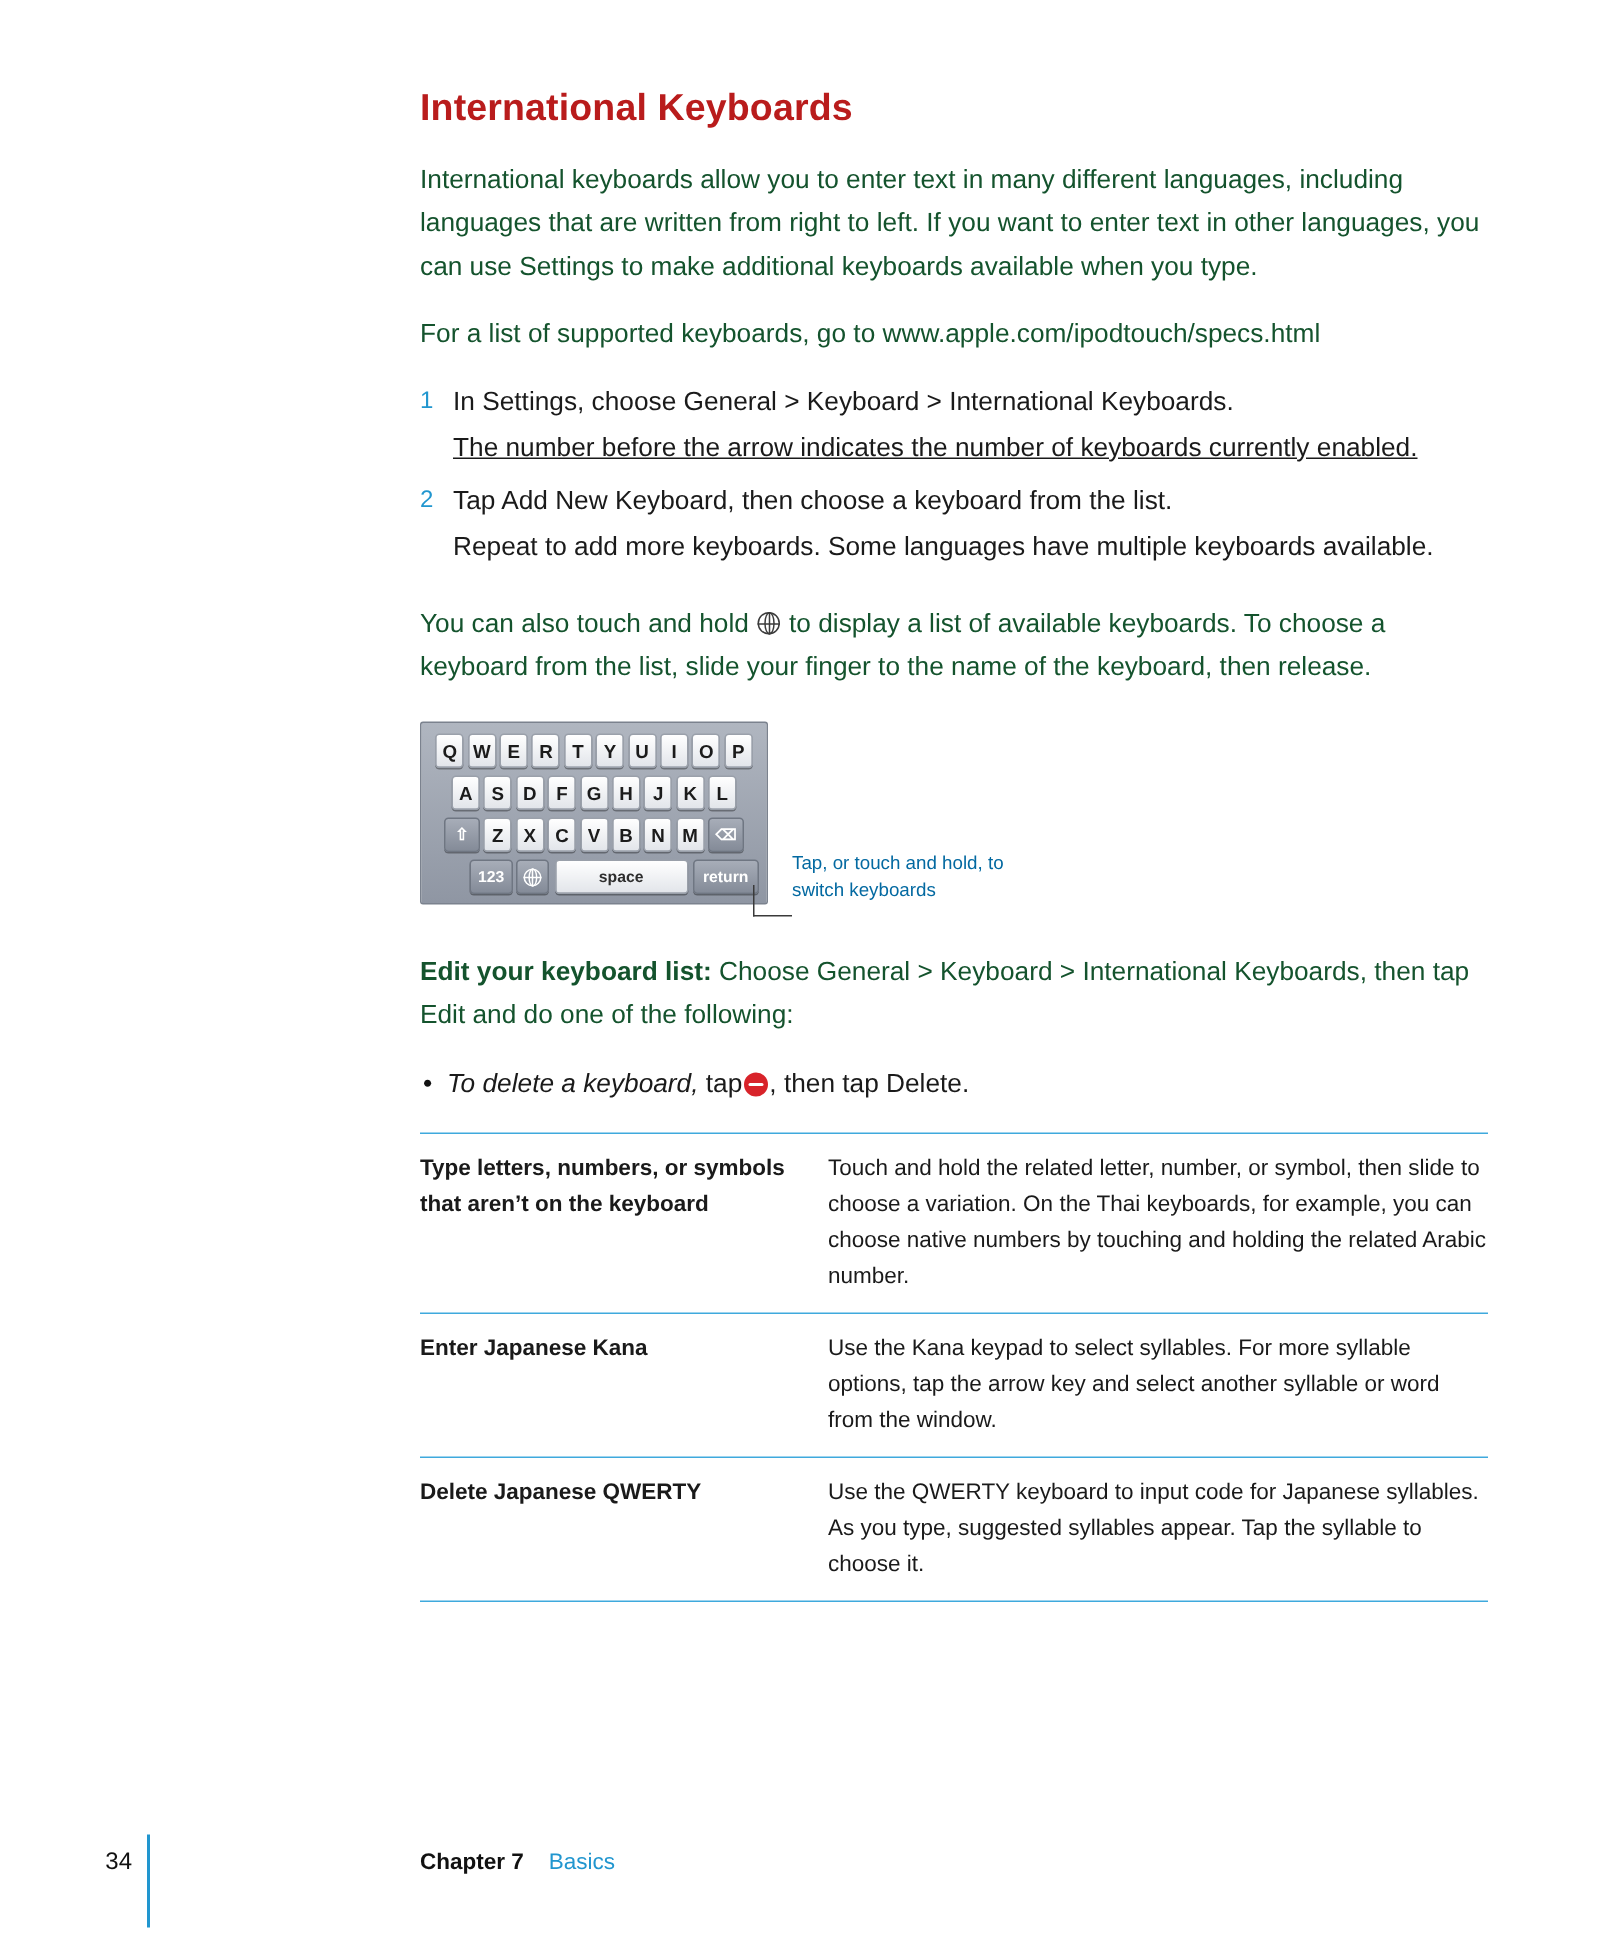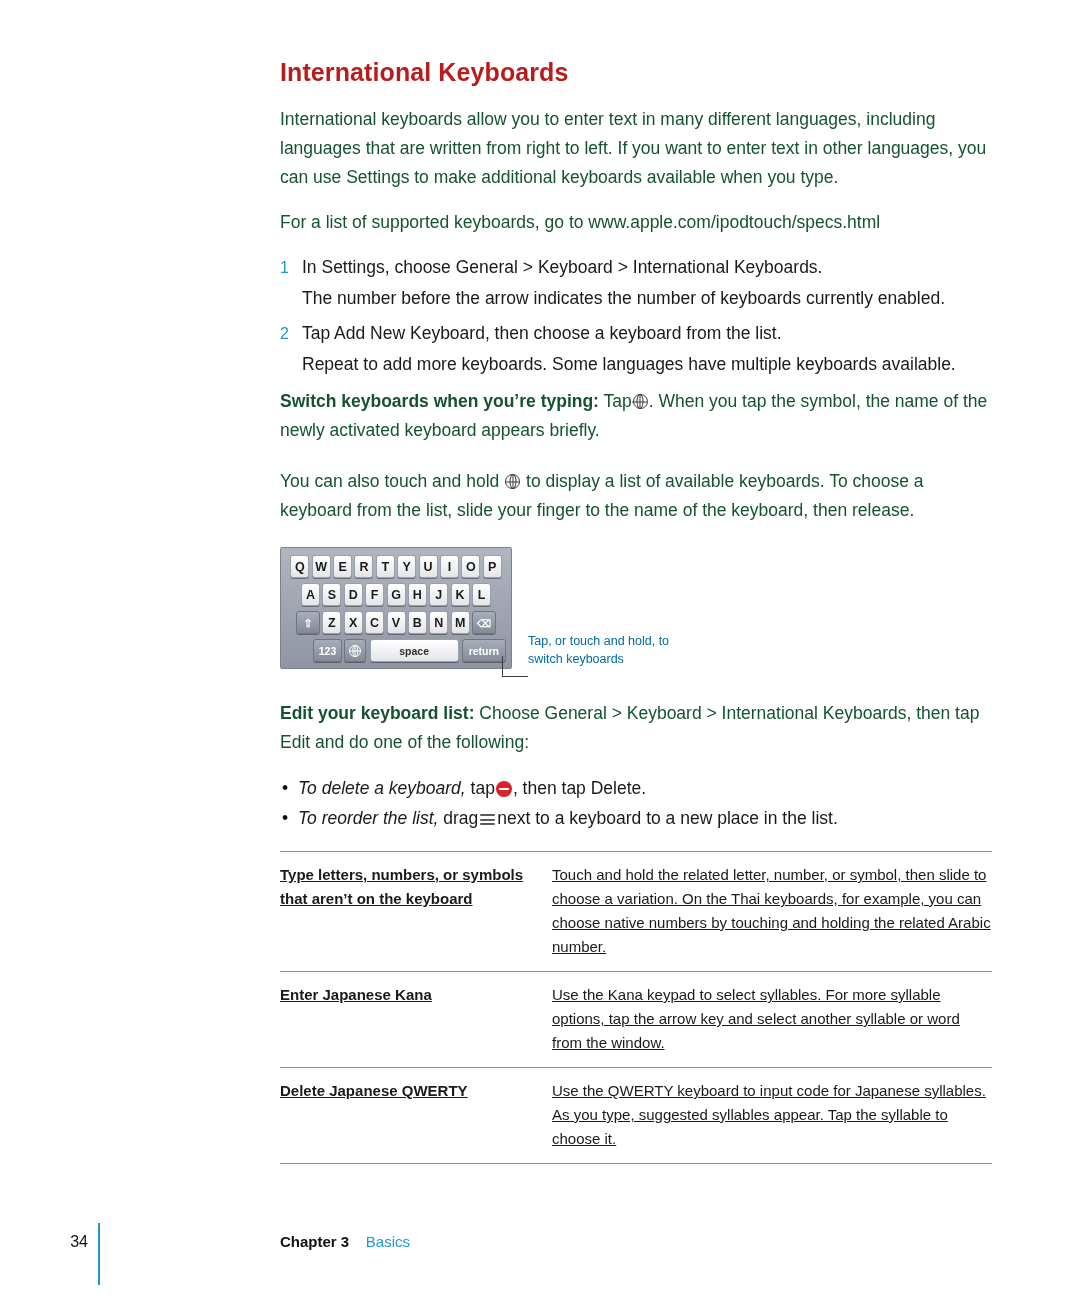--- a/index.html
+++ b/index.html
@@ -284,21 +284,21 @@
     color: #111;
   }
   .ital { font-style: italic; }
 
   
   table.info {
     width: 712px;
     border-collapse: collapse;
     margin-top: 18px;
   }
-  table.info tr { vertical-align: top; text-decoration: underline; }
+  table.info tr { vertical-align: top; }
   table.info td {
     border-top: 1.2px solid #3fa9dd;
     padding: 11px 0 12px 0;
     font-size: 15px;
     line-height: 24px;
   }
   table.info tr:last-child td { border-bottom: 1.2px solid #3fa9dd; }
   td.c1 {
     width: 272px;
     font-weight: bold;
@@ -352,36 +352,32 @@
     <p class="body">International keyboards allow you to enter text in many different languages, including languages that are written from right to left. If you want to enter text in other languages, you can use Settings to make additional keyboards available when you type.</p>
 
     <p class="body">For a list of supported keyboards, go to www.apple.com/ipodtouch/specs.html</p>
 
 
     <ul class="numlist">
       <li class="numitem" style="margin-left:22px;">
         <span class="num">1</span>
         <span>In Settings, choose General &gt; Keyboard &gt; International Keyboards.</span>
       </li>
-      <li class="numitem" style="margin-left:22px; margin-bottom:6px;">
+      <li class="numitem" style="margin-left:22px; margin-bottom:6px;text-decoration:underline;">
         <span>The number before the arrow indicates the number of keyboards currently enabled.</span>
       </li>
       <li class="numitem" style="margin-left:22px;">
         <span class="num">2</span>
         <span>Tap Add New Keyboard, then choose a keyboard from the list.</span>
       </li>
       <li class="numitem" style="margin-left:22px;">
         <span>Repeat to add more keyboards. Some languages have multiple keyboards available.</span>
       </li>
     </ul>
 
-    <p class="body" style="margin-top:8px;">
-      <span class="runin">Switch keyboards when you’re typing:</span>
-      <span>Tap</span><span class="globe"><span class="globe-ell"></span></span><span>. When you tap the symbol, the name of the newly activated keyboard appears briefly.</span>
-    </p>
 
     <p class="body" style="margin-top:22px;">
       <span>You can also touch and hold</span>
       <span class="globe"><span class="globe-ell"></span></span>
       <span>to display a list of available keyboards. To choose a keyboard from the list, slide your finger to the name of the keyboard, then release.</span>
     </p>
 
     <div class="kb-wrap">
       <div class="keyboard">
 
@@ -438,24 +434,20 @@
     <p class="body" style="margin-top:30px;">
       <span class="runin">Edit your keyboard list:</span>
       <span>Choose General &gt; Keyboard &gt; International Keyboards, then tap Edit and do one of the following:</span>
     </p>
 
     <div class="bullet">
       <span class="ital">To delete a keyboard,</span>
       <span>tap</span><span class="minus-circle"></span><span>, then tap Delete.</span>
     </div>
 
-    <div class="bullet">
-      <span class="ital">To reorder the list,</span>
-      <span>drag</span><span class="reorder"><i></i><i></i><i></i></span><span>next to a keyboard to a new place in the list.</span>
-    </div>
 
     <table class="info">
       <tbody>
           <tr>
         <td class="c1">Type letters, numbers, or symbols that aren’t on the keyboard</td>
         <td class="c2">Touch and hold the related letter, number, or symbol, then slide to choose a variation. On the Thai keyboards, for example, you can choose native numbers by touching and holding the related Arabic number.</td>
       </tr>
       <tr>
         <td class="c1">Enter Japanese Kana</td>
         <td class="c2">Use the Kana keypad to select syllables. For more syllable options, tap the arrow key and select another syllable or word from the window.</td>
@@ -466,18 +458,18 @@
       </tr>
     </tbody>
       </table>
 
   </div>
 
   <div class="footer">
     <div class="folio">34</div>
     <div class="folio-rule"></div>
     <div class="footer-text">
-      <span class="ch">Chapter 3</span>
+      <span class="ch">Chapter 7</span>
       &nbsp;&nbsp;
       <span class="sec">Basics</span>
     </div>
   </div>
 </div>
 
 </body></html>

